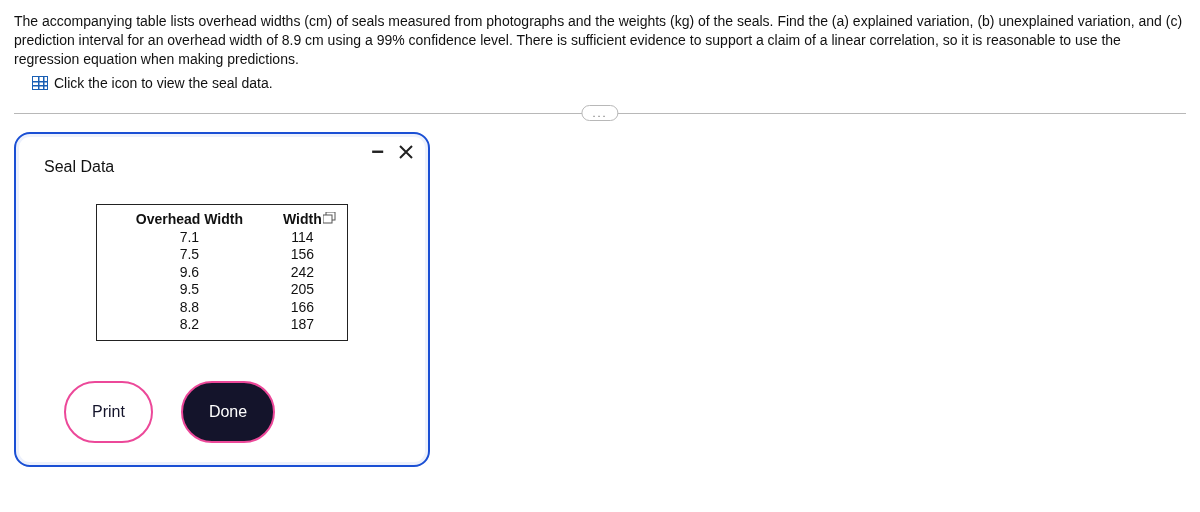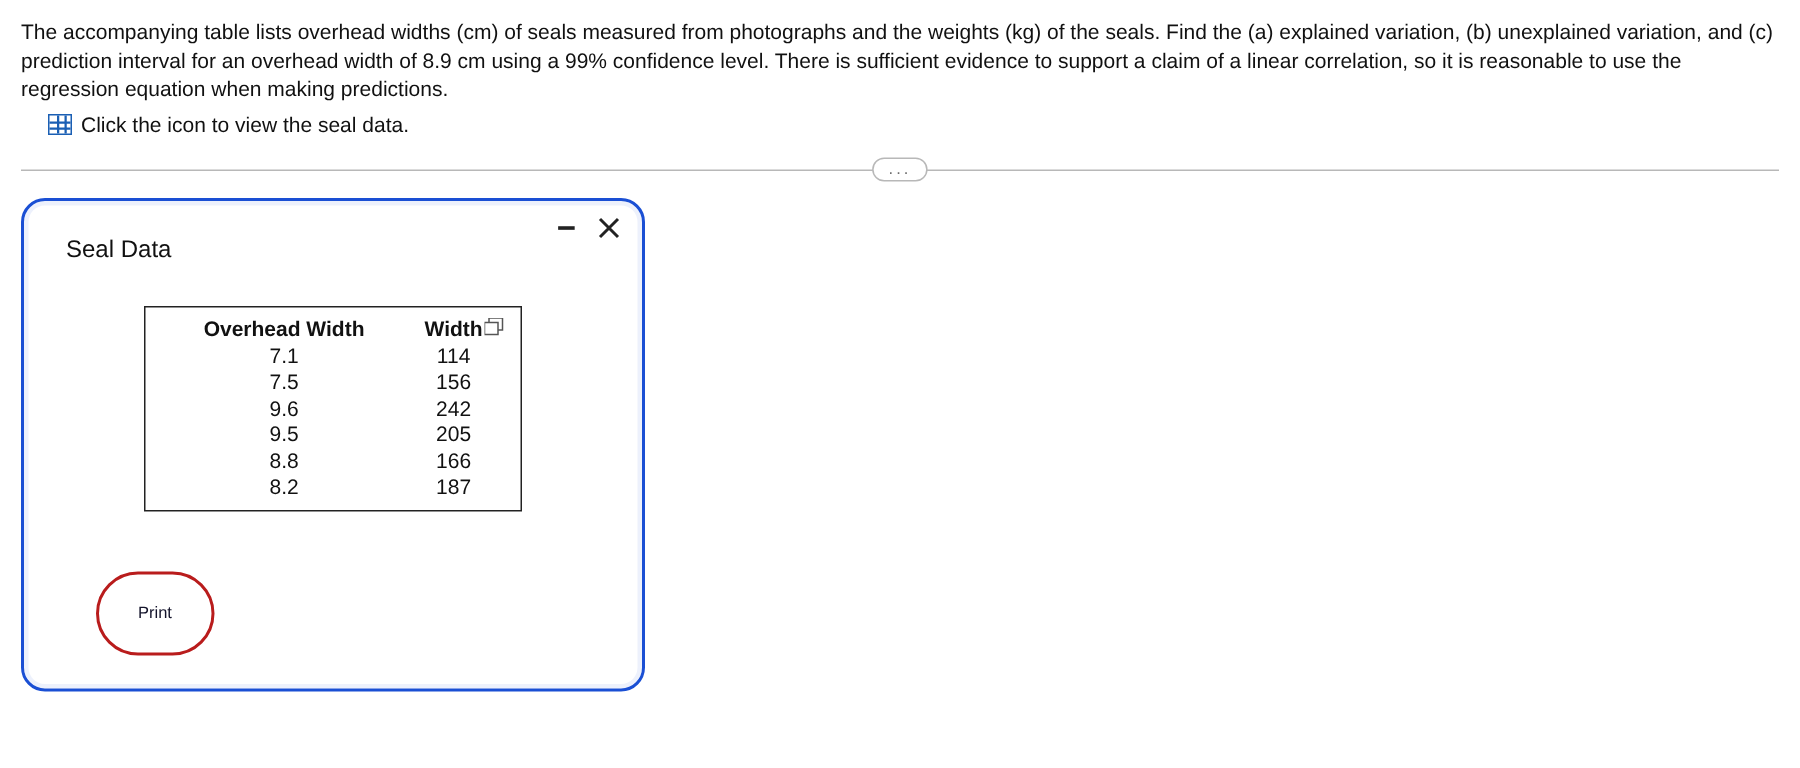--- a/index.html
+++ b/index.html
@@ -55,22 +55,22 @@
   .data-card table { width: 100%; border-collapse: collapse; font-size: 14px; }
   .data-card th { font-weight: 700; padding: 0 4px 2px; }
   .data-card td { text-align: center; padding: 0 4px; line-height: 1.25; }
   .copy-icon {
     position: absolute; top: 6px; right: 10px; width: 14px; height: 12px;
   }
   .copy-icon svg { width: 14px; height: 12px; }
 
   .btn-row { display: flex; gap: 28px; margin-left: 26px; }
   .btn {
-    border-radius: 999px; padding: 20px 26px; font-size: 11px;
-    cursor: pointer; border: 2px solid #b91c1c;
+    border-radius: 999px; padding: 20px 26px; font-size: 16px;
+    cursor: pointer; border: 2px solid #ec4899;
   }
   .btn-outline { background: #fff; color: #14142b; }
   .btn-solid { background: #14142b; color: #fff; }
 </style>
 </head>
 <body>
 
 <div class="problem-text">The accompanying table lists overhead widths (cm) of seals measured from photographs and the weights (kg) of the seals. Find the (a) explained variation, (b) unexplained variation, and (c) prediction interval for an overhead width of 8.9 cm using a 99% confidence level. There is sufficient evidence to support a claim of a linear correlation, so it is reasonable to use the regression equation when making predictions.</div>
 
 <div class="icon-row">
@@ -132,14 +132,15 @@
         <tr>
             <td>8.2</td>
             <td>187</td>
           </tr>
       </tbody>
     </table>
   </div>
 
   <div class="btn-row">
     <button class="btn btn-outline">Print</button>
+    <button class="btn btn-solid">Done</button>
   </div>
 </div>
 
 </body></html>

